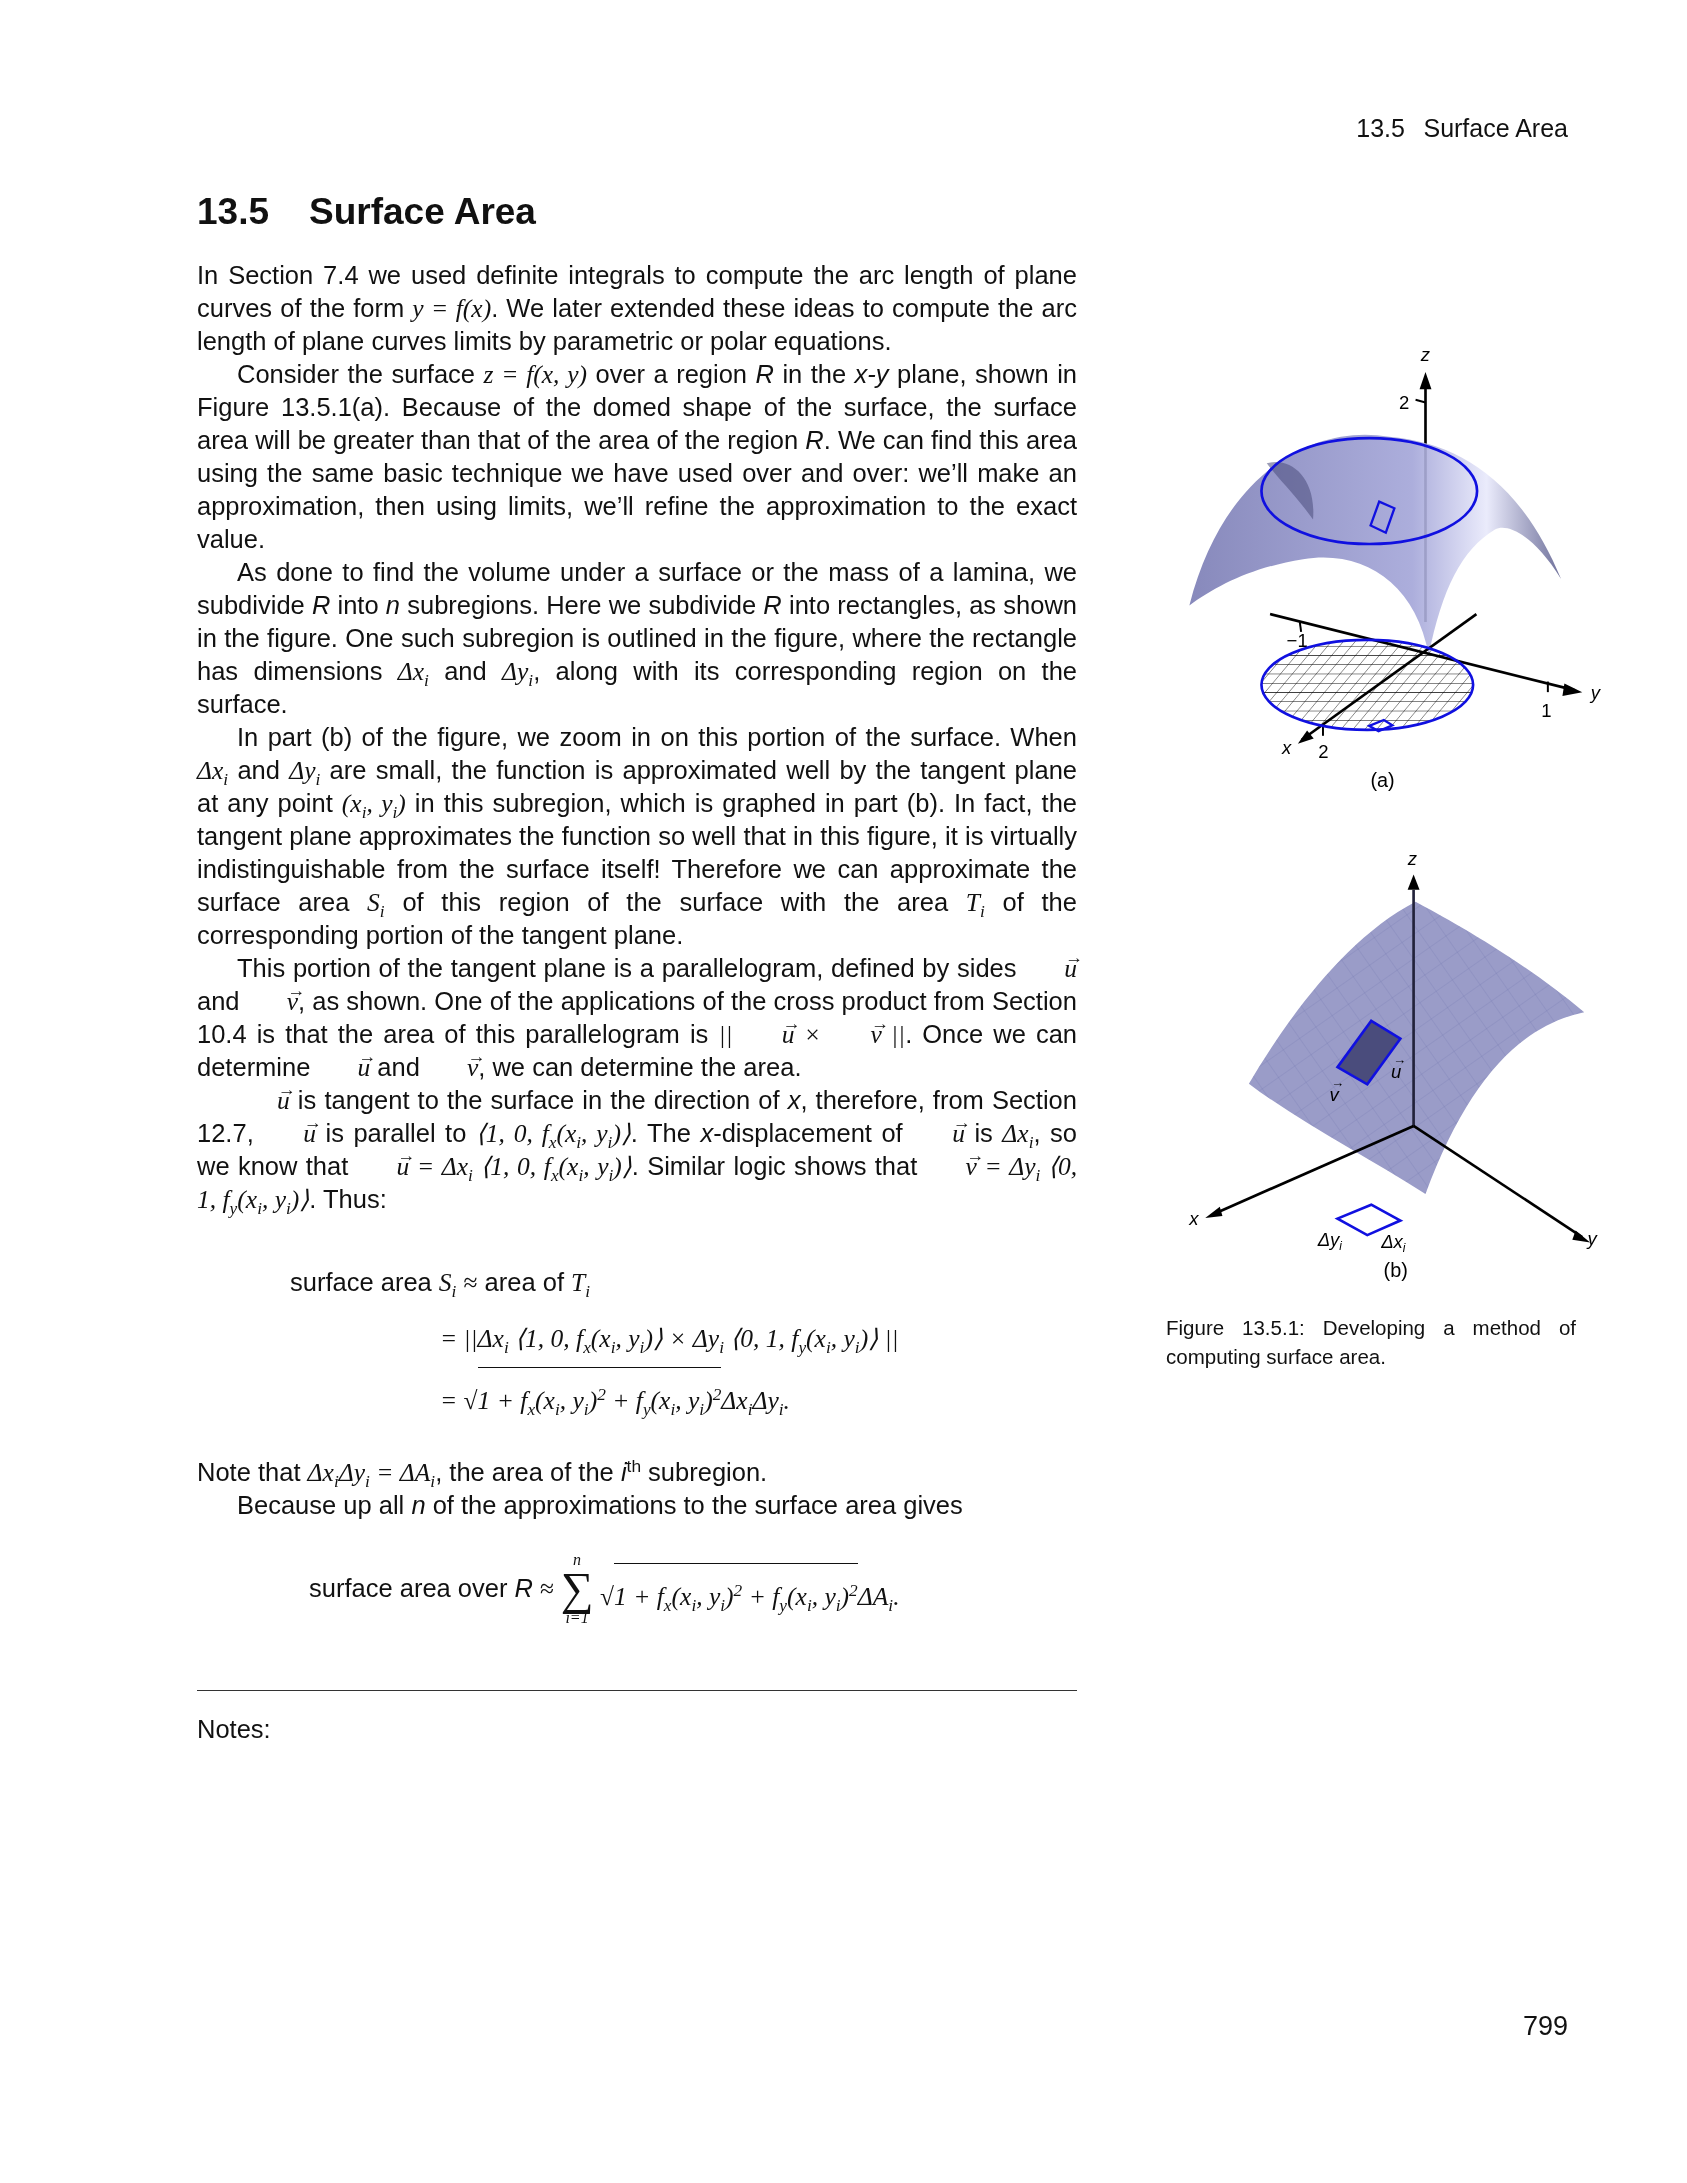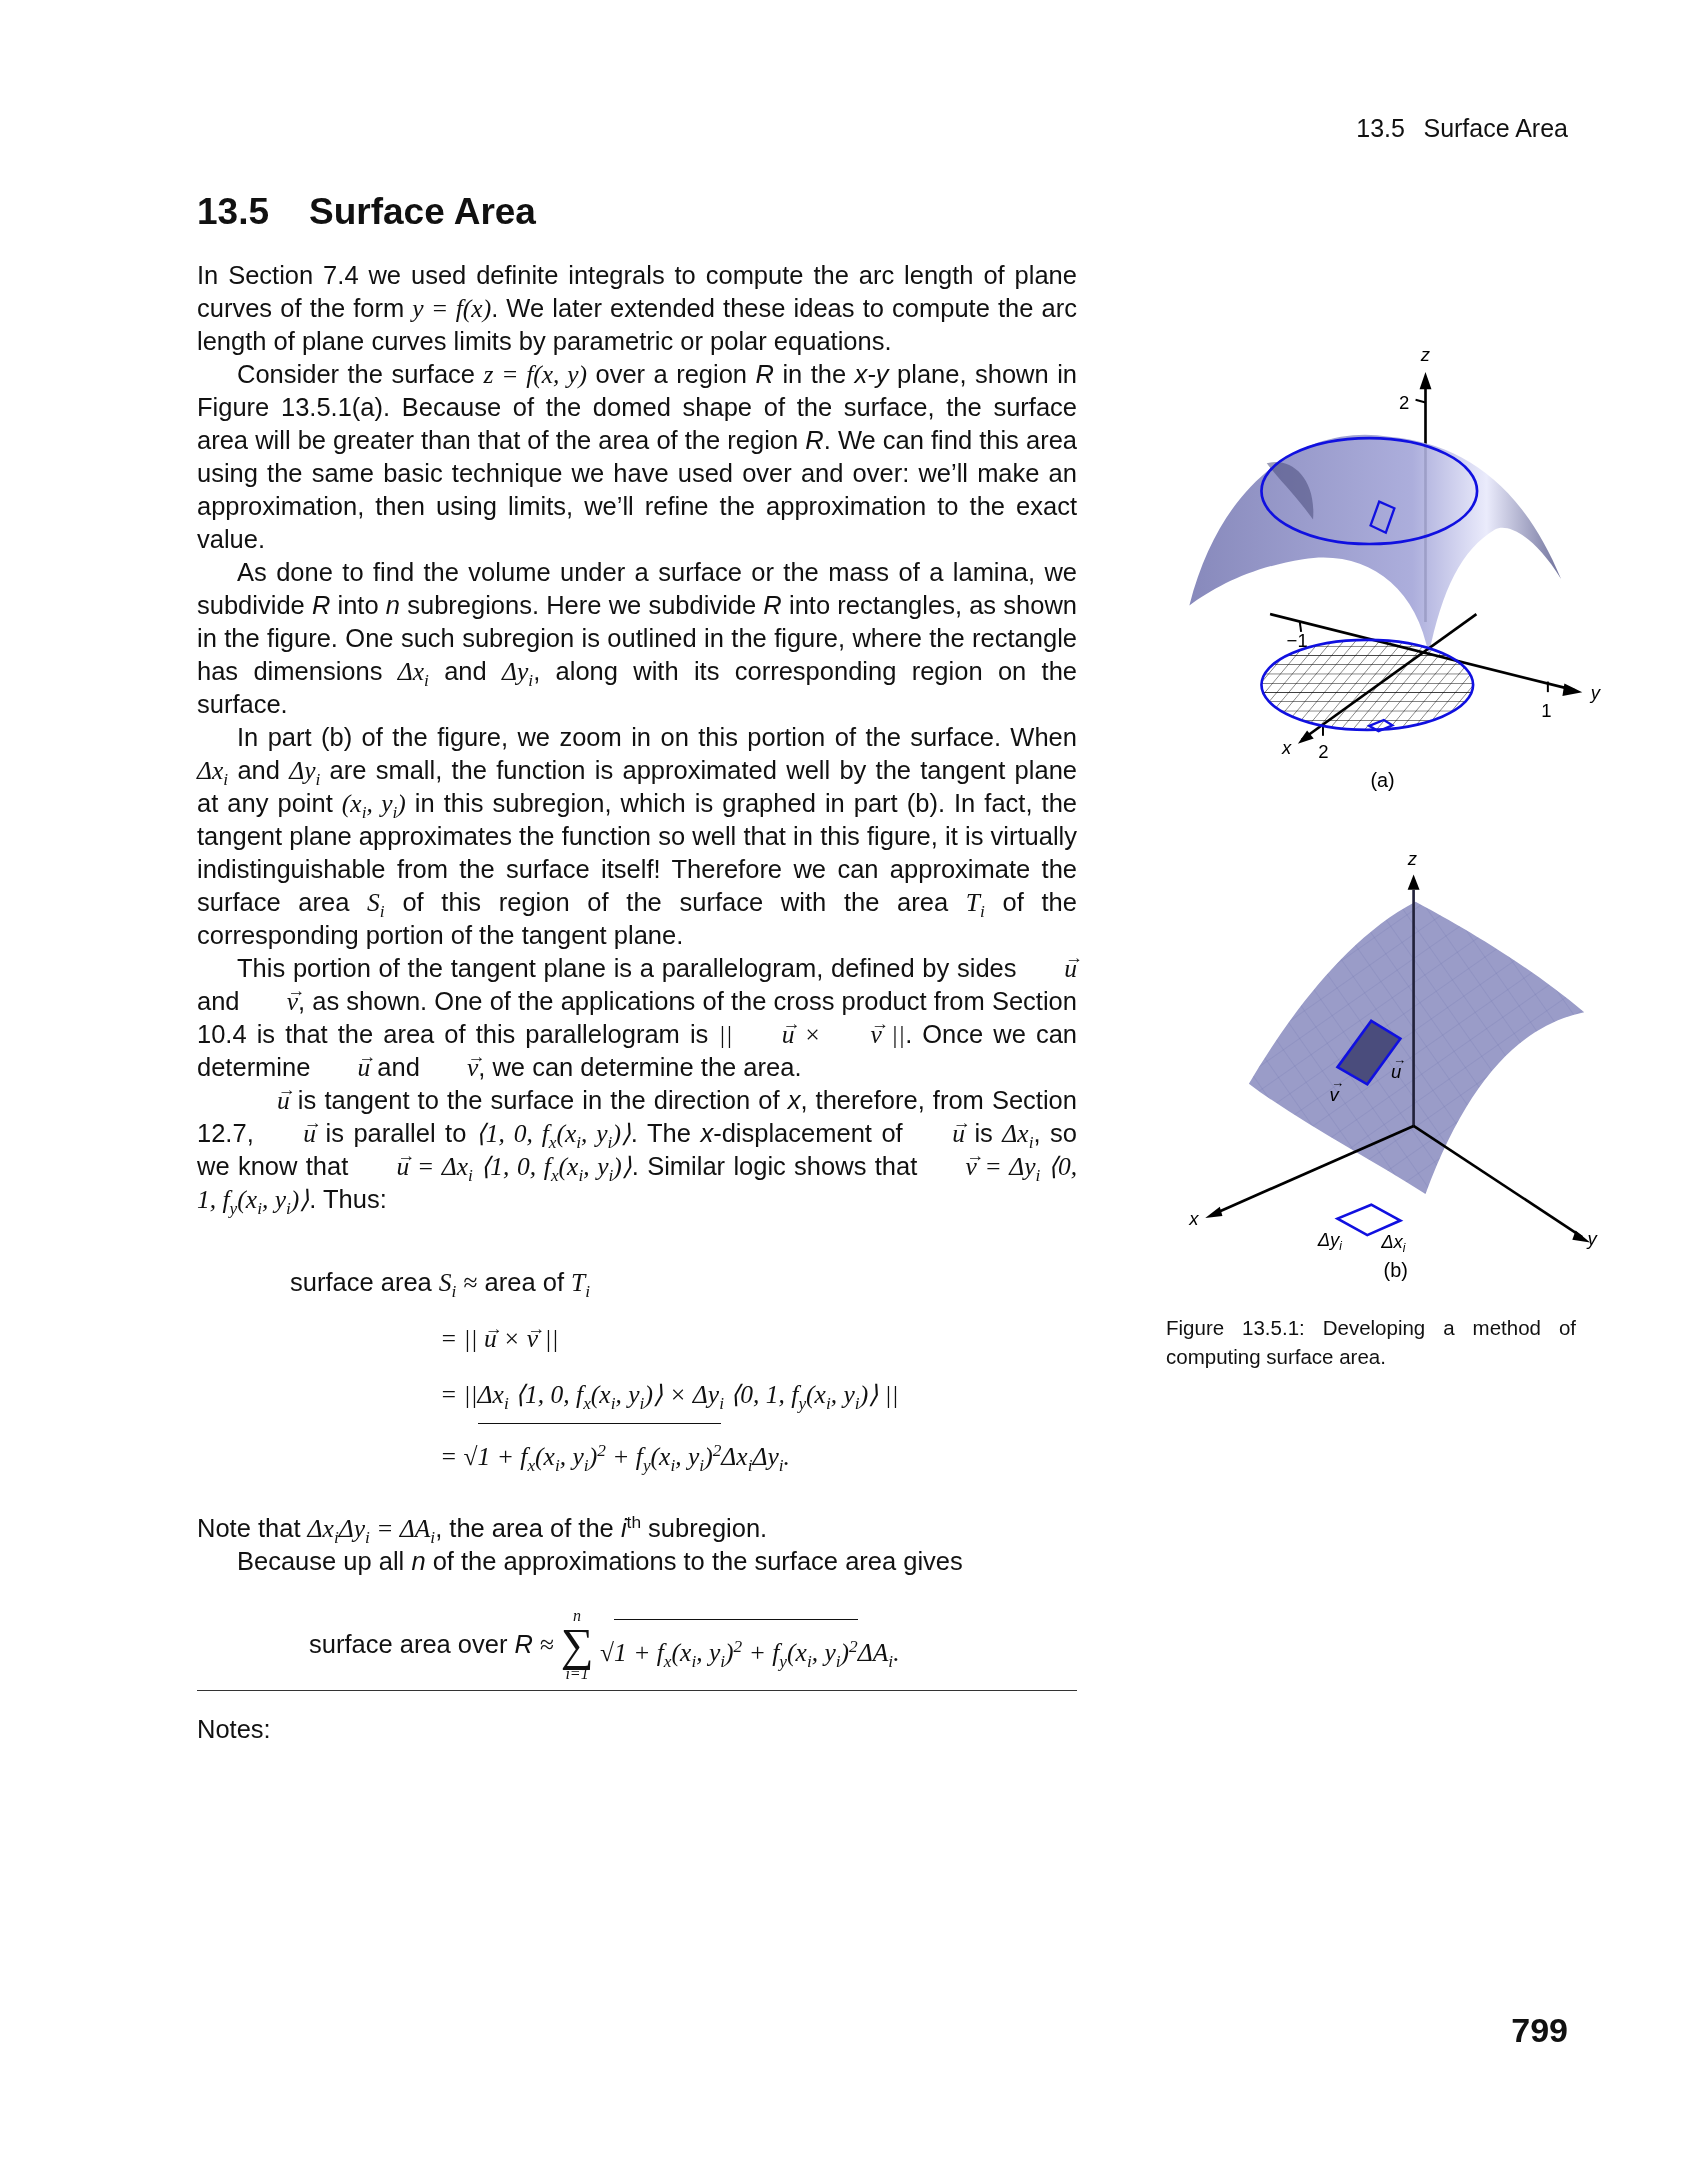--- a/index.html
+++ b/index.html
@@ -18,21 +18,21 @@
   .vec::before { content:"\2192"; position:absolute; top:-0.62em; left:0.05em; font-size:0.7em; font-style:normal; }
   .eq-block { margin:38px 0 26.5px 0; font-size:25.5px; line-height:56px; }
   .eq-row { display:flex; }
   .sqrt { display:inline-block; border-top:1.3px solid #111; padding-top:19px; line-height:1.1; }
   .sum-block { display:flex; align-items:center; margin:17px 0 0 112px; height:99px; }
   .sigma { display:inline-flex; flex-direction:column; align-items:center; margin:0 6.6px; font-family:"Liberation Serif", serif; }
   .sigma .big { font-size:46px; line-height:41px; }
   .sigma .lim { font-size:16px; line-height:17px; font-style:italic; }
   .rule { position:absolute; top:1690px; left:197px; width:880px; height:0; border-top:1.3px solid #333; }
   .notes { position:absolute; top:1707px; left:197px; font-size:25.5px;margin-top:8px; }
-  .page-num { position:absolute; top:2011px; right:119px; font-size:34px; font-weight:bold; }
+  .page-num { position:absolute; top:2011px; right:119px; font-size:27px; font-weight:normal; }
   .fig { position:absolute; left:1151px; width:463px; }
   .fig-a { top:331px; height:463px; }
   .fig-b { top:827px; height:463px; }
   .fig svg { width:463px; height:463px; display:block; }
   .fig-label { font-family:"Liberation Sans", sans-serif; }
   .caption { position:absolute; top:1313px; left:1166px; width:410px; font-size:20.5px; line-height:29px; text-align:justify; }
 </style>
 </head>
 <body>
 
@@ -60,23 +60,20 @@
   <p class="indent">
     <span>This portion of the tangent plane is a parallelogram, defined by sides </span><span class="m vec">u</span><span> and </span><span class="m vec">v</span><span>, as shown. One of the applications of the cross product from Section 10.4 is that the area of this parallelogram is </span><span class="m"><span class="mr">||</span> <span class="vec">u</span> <span class="mr">×</span> <span class="vec">v</span> <span class="mr">||</span></span><span>. Once we can determine </span><span class="m vec">u</span><span> and </span><span class="m vec">v</span><span>, we can determine the area.</span>
   </p>
   <p class="indent">
     <span class="m vec">u</span><span> is tangent to the surface in the direction of </span><i>x</i><span>, therefore, from Section 12.7, </span><span class="m vec">u</span><span> is parallel to </span><span class="m"><span class="mr">⟨1, 0, </span>f<sub>x</sub><span class="mr">(</span>x<sub>i</sub>, y<sub>i</sub><span class="mr">)⟩</span></span><span>. The </span><i>x</i><span>-displacement of </span><span class="m vec">u</span><span> is </span><span class="m">Δx<sub>i</sub></span><span>, so we know that </span><span class="m"><span class="vec">u</span> <span class="mr">=</span> Δx<sub>i</sub> <span class="mr">⟨1, 0, </span>f<sub>x</sub><span class="mr">(</span>x<sub>i</sub>, y<sub>i</sub><span class="mr">)⟩</span></span><span>. Similar logic shows that </span><span class="m"><span class="vec">v</span> <span class="mr">=</span> Δy<sub>i</sub> <span class="mr">⟨0, 1, </span>f<sub>y</sub><span class="mr">(</span>x<sub>i</sub>, y<sub>i</sub><span class="mr">)⟩</span></span><span>. Thus:</span>
   </p>
 
   <div class="eq-block">
     <div class="eq-row">
       <span style="padding-left:93px;white-space:nowrap;">surface area <span class="m">S<sub>i</sub></span> <span class="mr">≈</span> area of <span class="m">T<sub>i</sub></span></span>
-    </div>
-    <div class="eq-row">
-      <span class="m" style="padding-left:243px;"><span class="mr">= ||</span> <span class="vec">u</span> <span class="mr">×</span> <span class="vec">v</span> <span class="mr">||</span></span>
     </div>
     <div class="eq-row">
       <span class="m" style="padding-left:243px;white-space:nowrap;"><span class="mr">= ||</span>Δx<sub>i</sub> <span class="mr">⟨1, 0, </span>f<sub>x</sub><span class="mr">(</span>x<sub>i</sub>, y<sub>i</sub><span class="mr">)⟩ × </span>Δy<sub>i</sub> <span class="mr">⟨0, 1, </span>f<sub>y</sub><span class="mr">(</span>x<sub>i</sub>, y<sub>i</sub><span class="mr">)⟩ ||</span></span>
     </div>
     <div class="eq-row">
       <span class="m" style="padding-left:243px;white-space:nowrap;"><span class="mr">= √</span><span class="sqrt"><span class="mr">1 + </span>f<sub>x</sub><span class="mr">(</span>x<sub>i</sub>, y<sub>i</sub><span class="mr">)</span><sup>2</sup> <span class="mr">+</span> f<sub>y</sub><span class="mr">(</span>x<sub>i</sub>, y<sub>i</sub><span class="mr">)</span><sup>2</sup></span>Δx<sub>i</sub>Δy<sub>i</sub>.</span>
     </div>
   </div>
 
   <p>

